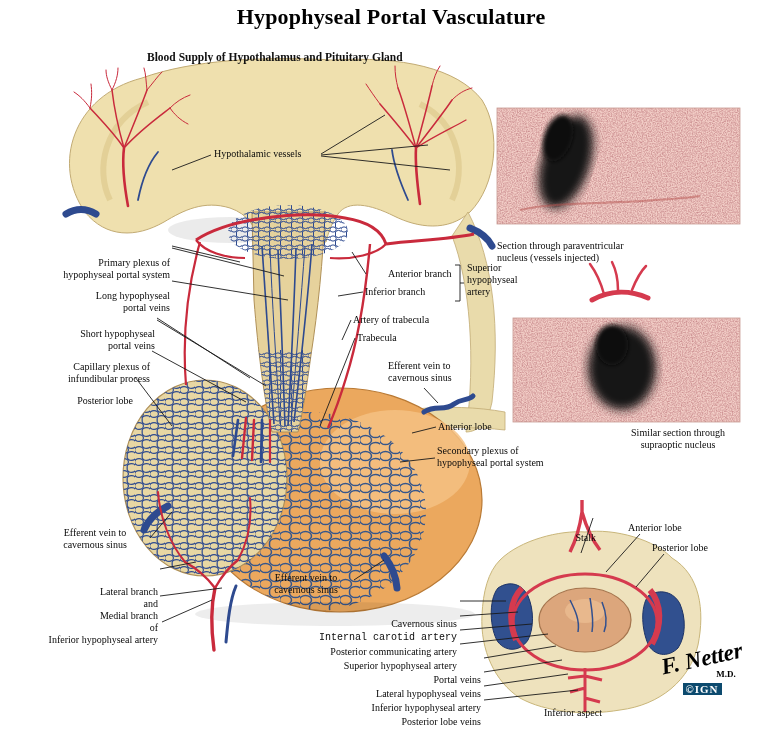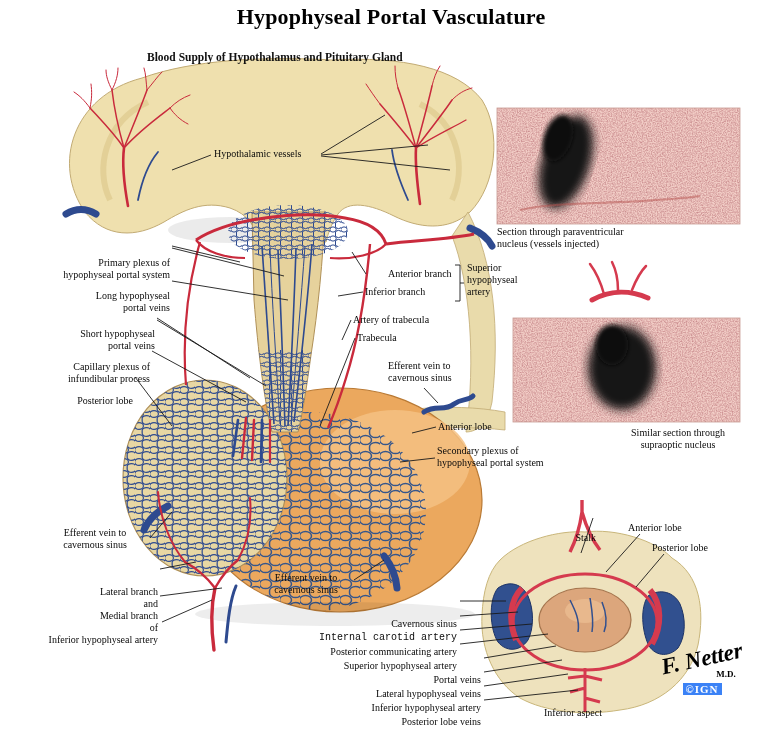--- a/index.html
+++ b/index.html
@@ -13,21 +13,21 @@
               font-family:"Liberation Serif", serif;text-align:center; }
   .lbl { position:absolute; font-size:10px; line-height:1.2; color:#0a0a0a; white-space:pre-line;
          font-family:"Liberation Serif", serif; }
   .ta-r { text-align:right;margin-top:24px; }
   .ta-c { text-align:center; }
   .signature { position:absolute; left:650px; top:646px; width:104px; text-align:center; }
   .sig-name { display:block; font-style:italic; font-weight:bold; font-size:23px;
               transform:rotate(-12deg); font-family:"Liberation Serif", serif; }
   .sig-md { display:block; font-size:9px; margin-top:-3px; margin-left:48px; font-weight:bold; }
   .sig-c { display:inline-block; margin-top:3px; font-size:11px; font-weight:bold; letter-spacing:1px;
-           background:#3b82f6; color:#fff; padding:0 3px; }
+           background:#0c4a6e; color:#fff; padding:0 3px; }
 </style>
 </head>
 <body>
 
 <div class="page">
 
   <svg class="art" width="759" height="736" viewBox="0 0 759 736">
     <defs>
       <pattern id="meshS" width="11" height="9" patternUnits="userSpaceOnUse">
         <ellipse cx="3" cy="4.5" rx="3.2" ry="2.6" fill="none" stroke="#2e4a8f" stroke-width="1"></ellipse>
@@ -288,21 +288,21 @@
   <div class="lbl ta-c" style="left:40px;top:527px;width:110px;">Efferent vein to
 cavernous sinus</div>
   <div class="lbl ta-r" style="left:16px;top:562px;width:142px;">Lateral branch
 and
 Medial branch
 of
 Inferior hypophyseal artery</div>
   <div class="lbl ta-c" style="left:258px;top:572px;width:96px;">Efferent vein to
 cavernous sinus</div>
 
-  <div class="lbl" style="left:497px;top:226px;">Section through paraventricular
+  <div class="lbl" style="left:497px;top:240px;">Section through paraventricular
 nucleus (vessels injected)</div>
   <div class="lbl ta-c" style="left:600px;top:427px;width:156px;">Similar section through
 supraoptic nucleus</div>
 
   <div class="lbl ta-r" style="left:546px;top:508px;width:50px;">Stalk</div>
   <div class="lbl" style="left:628px;top:522px;">Anterior lobe</div>
   <div class="lbl" style="left:652px;top:542px;">Posterior lobe</div>
   <div class="lbl ta-r" style="left:317px;top:594px;width:140px;">Cavernous sinus</div>
   <div class="lbl ta-r" style="left:297px;top:608px;width:160px;font-family:Liberation Mono, monospace;">Internal carotid artery</div>
   <div class="lbl ta-r" style="left:277px;top:622px;width:180px;">Posterior communicating artery</div>

